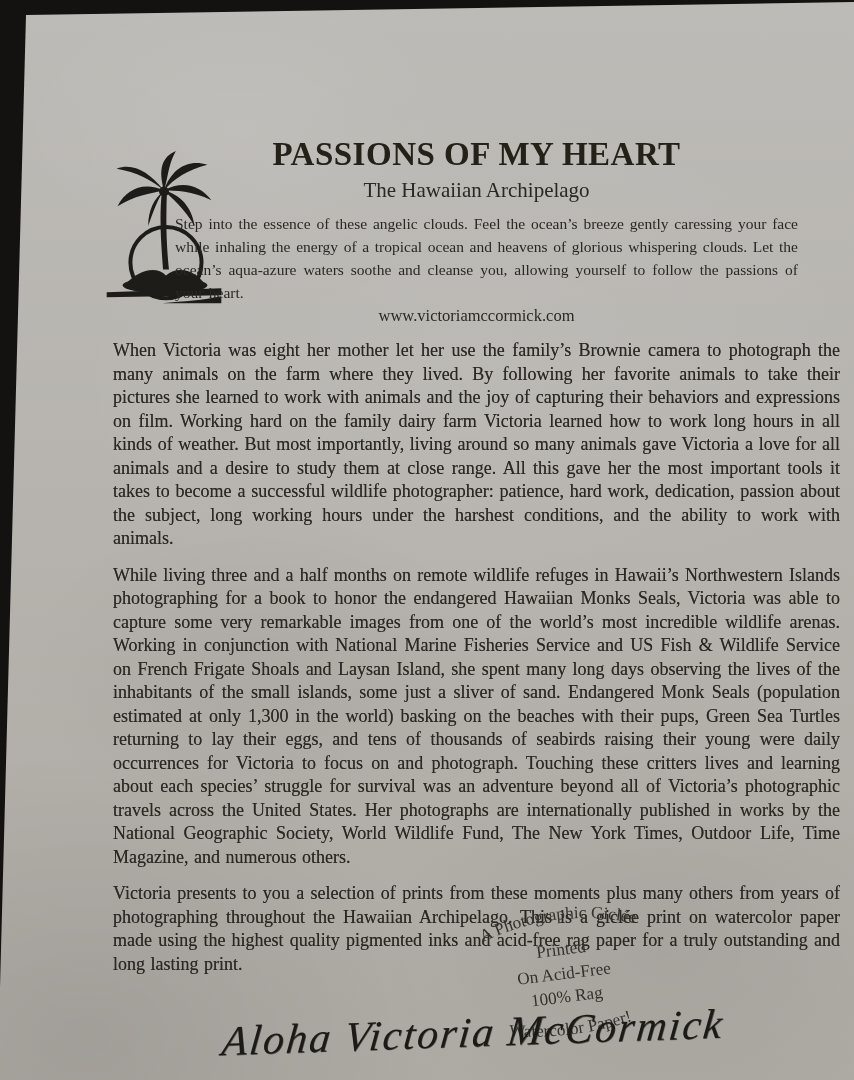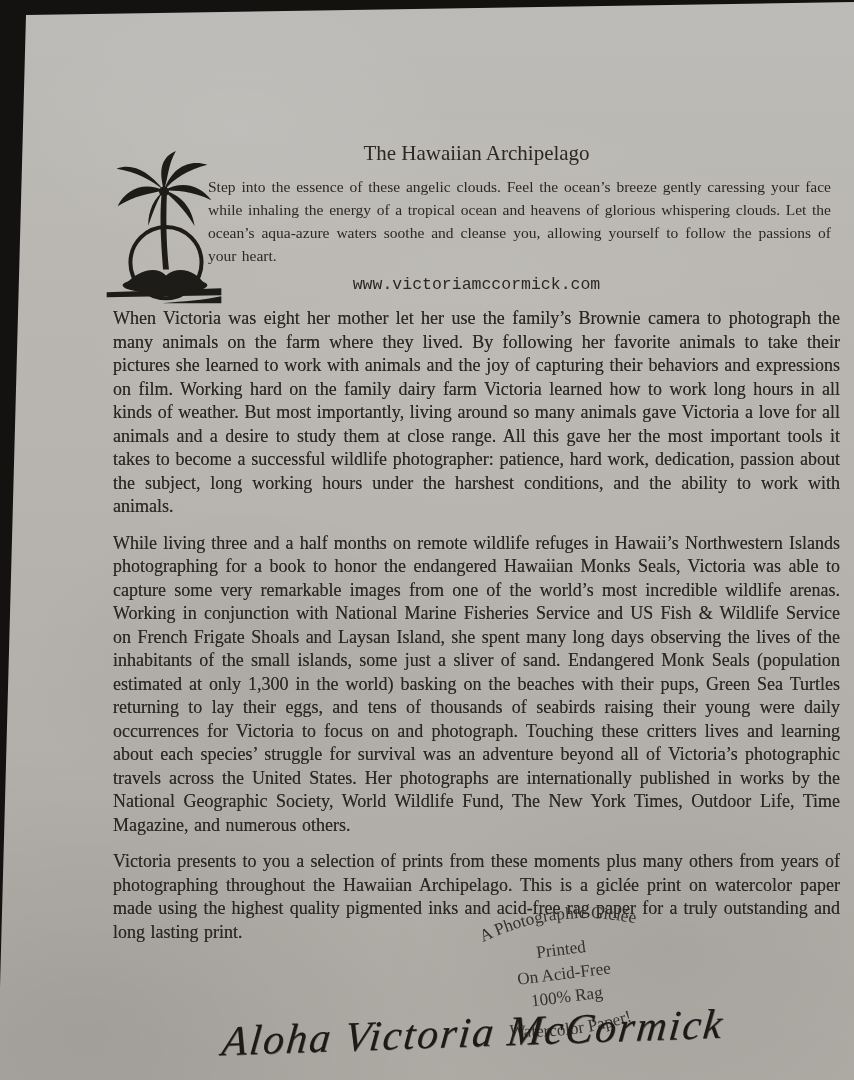--- a/index.html
+++ b/index.html
@@ -40,38 +40,37 @@
     font-weight: bold;
     letter-spacing: 0.5px;
     color: #242118;
   }
   .page-subtitle {
     text-align: center;
     font-size: 21px;
     margin-top: 5px;
   }
   .intro {
-    margin: 9px 0 0 95px;
+    margin: 9px 0 0 62px;
     width: 623px;
     text-align: justify;
     font-size: 15.5px;
     line-height: 23px;
     word-spacing: 1.5px;
   }
   .copyright {
     text-align: center;
     font-weight: bold;
     font-size: 17px;
     margin-top: 9px;
   }
   .website {
     text-align: center;
     font-size: 16.5px;
-    margin-top: 8px;
-    font-family: Liberation Mono, monospace;
+    margin-top: 2px;
   }
   .para {
     text-align: justify;
     font-size: 18px;
     line-height: 23.5px;
     margin-top: 13px;
     word-spacing: 1px;
     text-shadow: 0 0 0.5px rgba(43,40,36,0.65);
   }
   .logo {
@@ -135,20 +134,21 @@
         <path d="M20 140 C34 124 52 120 62 130 C74 120 92 124 102 140 C80 132 40 134 20 140 Z"></path>
         <ellipse cx="61" cy="140" rx="43" ry="8"></ellipse>
 
         <path d="M2 147 L118 143 L118 150 L2 152 Z"></path>
         <path d="M58 158 C80 156 100 155 118 151 L118 158 Z"></path>
       </g>
     </svg>
   </div>
 
   <div class="content">
+    <div class="page-title">PASSIONS OF MY HEART</div>
     <div class="page-subtitle">The Hawaiian Archipelago</div>
     <div class="intro">Step into the essence of these angelic clouds. Feel the ocean’s breeze gently caressing your face while inhaling the energy of a tropical ocean and heavens of glorious whispering clouds. Let the ocean’s aqua-azure waters soothe and cleanse you, allowing yourself to follow the passions of your heart.</div>
     <div class="website">www.victoriamccormick.com</div>
     <div class="para">When Victoria was eight her mother let her use the family’s Brownie camera to photograph the many animals on the farm where they lived. By following her favorite animals to take their pictures she learned to work with animals and the joy of capturing their behaviors and expressions on film. Working hard on the family dairy farm Victoria learned how to work long hours in all kinds of weather. But most importantly, living around so many animals gave Victoria a love for all animals and a desire to study them at close range. All this gave her the most important tools it takes to become a successful wildlife photographer: patience, hard work, dedication, passion about the subject, long working hours under the harshest conditions, and the ability to work with animals.</div>
     <div class="para">While living three and a half months on remote wildlife refuges in Hawaii’s Northwestern Islands photographing for a book to honor the endangered Hawaiian Monks Seals, Victoria was able to capture some very remarkable images from one of the world’s most incredible wildlife arenas. Working in conjunction with National Marine Fisheries Service and US Fish &amp; Wildlife Service on French Frigate Shoals and Laysan Island, she spent many long days observing the lives of the inhabitants of the small islands, some just a sliver of sand. Endangered Monk Seals (population estimated at only 1,300 in the world) basking on the beaches with their pups, Green Sea Turtles returning to lay their eggs, and tens of thousands of seabirds raising their young were daily occurrences for Victoria to focus on and photograph. Touching these critters lives and learning about each species’ struggle for survival was an adventure beyond all of Victoria’s photographic travels across the United States. Her photographs are internationally published in works by the National Geographic Society, World Wildlife Fund, The New York Times, Outdoor Life, Time Magazine, and numerous others.</div>
     <div class="para">Victoria presents to you a selection of prints from these moments plus many others from years of photographing throughout the Hawaiian Archipelago. This is a giclée print on watercolor paper made using the highest quality pigmented inks and acid-free rag paper for a truly outstanding and long lasting print.</div>
   </div>
 
   <div class="stamp">
     <svg viewBox="0 0 240 170" xmlns="http://www.w3.org/2000/svg">

